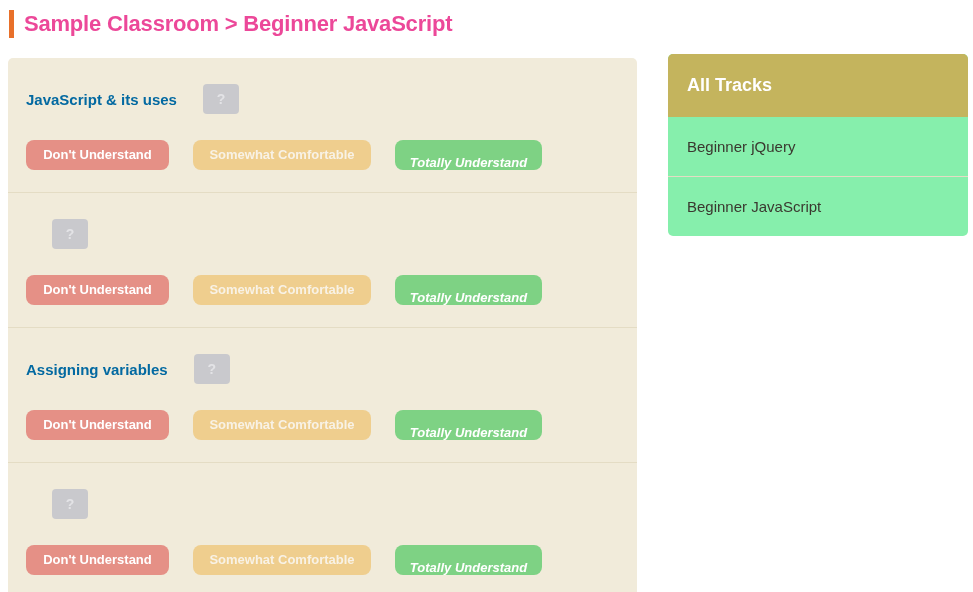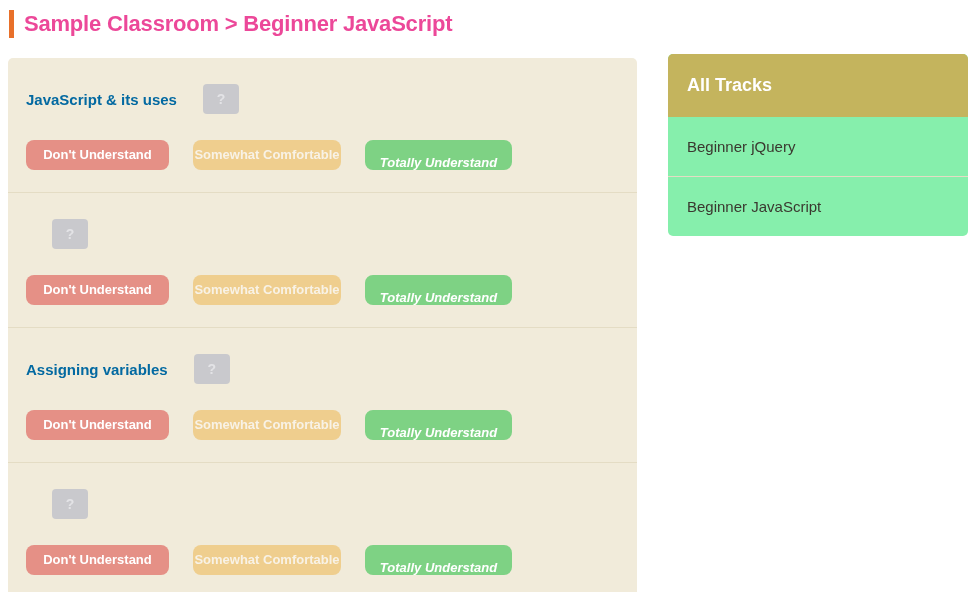--- a/index.html
+++ b/index.html
@@ -112,21 +112,21 @@
     text-align: center;
     white-space: nowrap;
   }
   .answer-btn.dont {
     background: #e59086;
     width: 143px;
     padding: 0;
   }
   .answer-btn.somewhat {
     background: #efce8e;
-    width: 148px;
+    width: 178px;
     padding: 0;
     margin-left: 24px;
     color: #f8f2e6;
   }
   .answer-btn.totally {
     background: #7ed284;
     width: 147px;
     padding: 8px;
     margin-left: 24px;
     font-style: italic;

